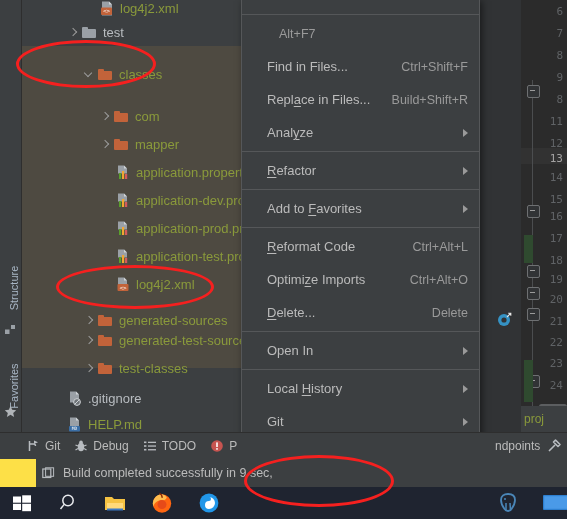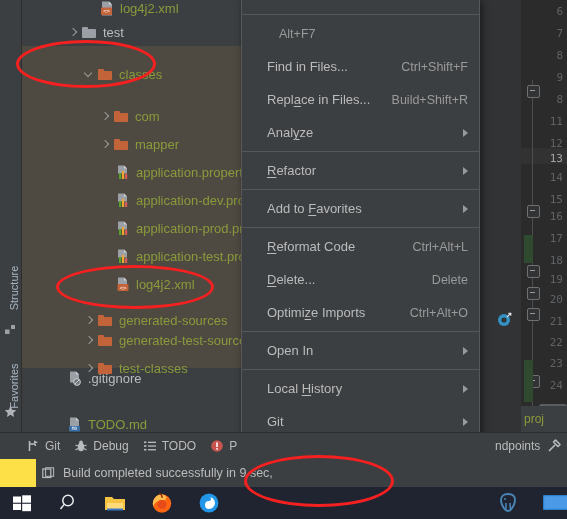--- a/index.html
+++ b/index.html
@@ -445,21 +445,21 @@
       <div class="folder orange"></div>
       <span class="lbl-green">generated-test-sources</span>
     </div>
     <div class="row" style="top:354px;">
       <div style="width:62px;flex:0 0 auto;"></div>
       <div class="arrow"></div>
       <div class="folder orange"></div>
       <span class="lbl-green">test-classes</span>
     </div>
 
-    <div class="row" style="top:364px;text-align:right;">
+    <div class="row" style="top:384px;text-align:right;">
       <div style="width:46px;flex:0 0 auto;"></div>
       <div class="fileicon">
         <svg viewBox="0 0 14 15" width="14" height="15">
           <path d="M2 0.5 h6 l3 3 v8 h-9 z" fill="#9aa0a6"></path>
           <path d="M8 0.5 l3 3 h-3 z" fill="#cfd3d6"></path>
           <circle cx="9" cy="11" r="3.4" fill="#6f7478" stroke="#cfd3d6" stroke-width="1"></circle>
           <line x1="6.9" y1="13.1" x2="11.1" y2="8.9" stroke="#cfd3d6" stroke-width="1"></line>
         </svg>
       </div>
       <span class="lbl-gray">.gitignore</span>
@@ -468,21 +468,21 @@
     <div class="row" style="top:410px;">
       <div style="width:46px;flex:0 0 auto;"></div>
       <div class="fileicon">
         <svg viewBox="0 0 14 15" width="14" height="15">
           <path d="M2 0.5 h6 l3 3 v8 h-9 z" fill="#9aa0a6"></path>
           <path d="M8 0.5 l3 3 h-3 z" fill="#cfd3d6"></path>
           <rect x="1" y="9" width="11" height="5.5" rx="1" fill="#3a6ea5"></rect>
           <text x="6.5" y="13.4" font-size="4.6" fill="#ffffff" text-anchor="middle" font-family="monospace">MD</text>
         </svg>
       </div>
-      <span class="lbl-green">TODO.md</span>
+      <span class="lbl-green">HELP.md</span>
     </div>
   </div>
 
   <div class="editor">
     <div class="gutter"></div>
     <div class="curline"></div>
 
     <div class="lnum" style="top:6px;">6</div>
     <div class="lnum" style="top:28px;">7</div>
     <div class="lnum" style="top:50px;">8</div>
@@ -564,27 +564,27 @@
     </div>
 
     <div class="msep"></div>
 
     <div class="mi">
       <span class="mlabel"><u>R</u>eformat Code</span>
       <span class="maccel">Ctrl+Alt+L</span>
     </div>
 
     <div class="mi">
+      <span class="mlabel">Optimi<u>z</u>e Imports</span>
+      <span class="maccel">Ctrl+Alt+O</span>
+    </div>
+
+    <div class="mi">
       <span class="mlabel"><u>D</u>elete...</span>
       <span class="maccel">Delete</span>
-    </div>
-
-    <div class="mi">
-      <span class="mlabel">Optimi<u>z</u>e Imports</span>
-      <span class="maccel">Ctrl+Alt+O</span>
     </div>
 
     <div class="msep"></div>
 
     <div class="mi">
       <span class="mlabel">Open In</span>
       <span class="msub"></span>
     </div>
 
     <div class="msep"></div>

